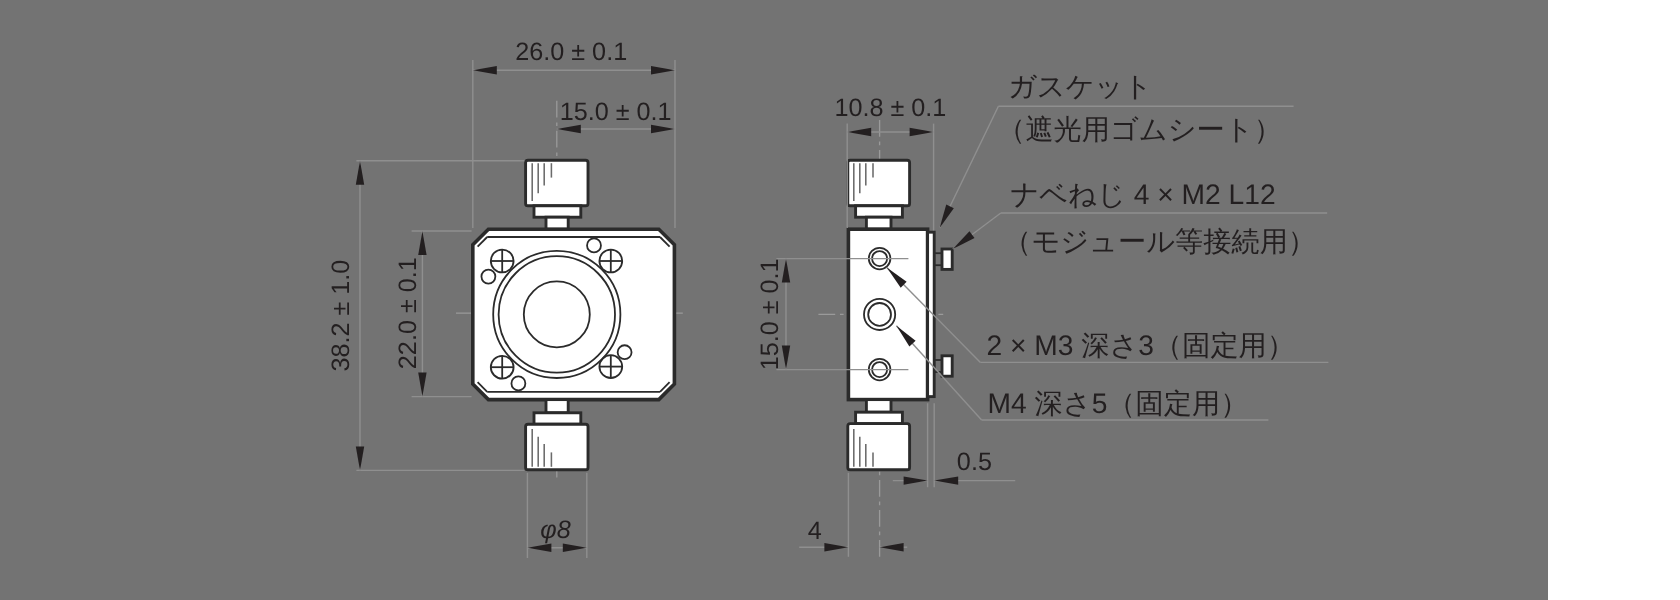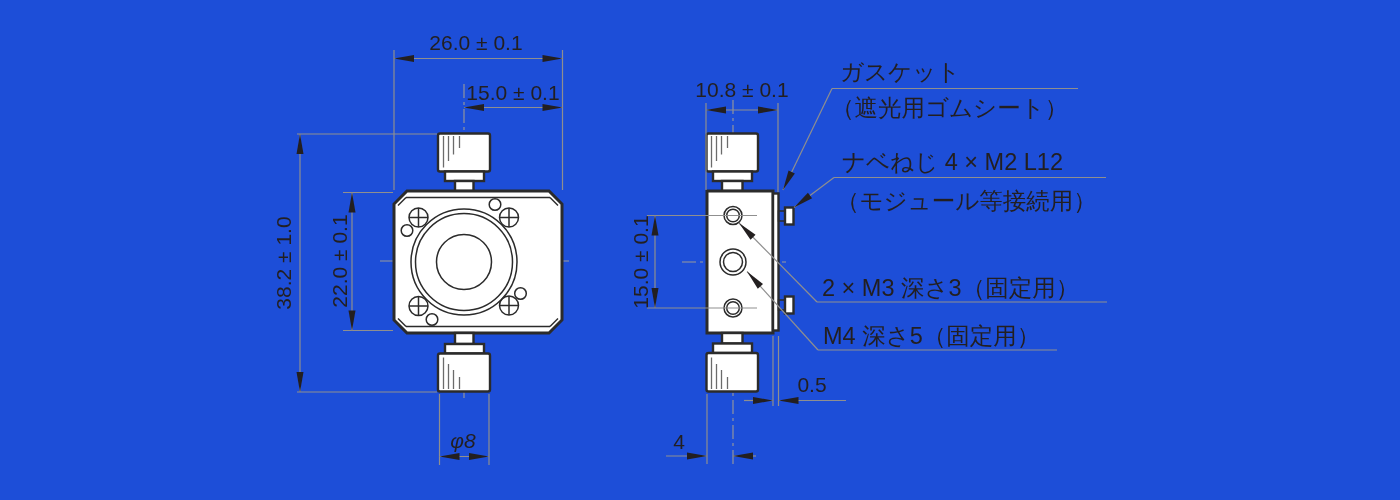--- a/index.html
+++ b/index.html
@@ -1,16 +1,16 @@
 <!DOCTYPE html>
 <html><head>
 <meta charset="utf-8">
 <style>
   html,body{margin:0;padding:0;background:#ffffff;}
-  .stage{position:relative;width:1400px;height:500px;background:#1d4ed8;overflow:hidden;
+  .stage{position:relative;width:1290px;height:500px;background:#737373;overflow:hidden;
          font-family:"Liberation Sans", sans-serif;}
   svg{display:block;}
   text{fill:#231f20;font-family:"Liberation Sans", sans-serif;}
   .dimtxt{font-size:21px;}
   .caltxt{font-size:23.5px;}
   .outline{stroke:#2b2b2b;stroke-width:3;fill:#ffffff;}
   .part{stroke:#2b2b2b;stroke-width:2.4;fill:#ffffff;}
   .thin{stroke:#2b2b2b;stroke-width:1.5;fill:none;}
   .dim{stroke:#8f8f8f;stroke-width:1.2;fill:none;}
   .center{stroke:#9a9a9a;stroke-width:1.1;fill:none;stroke-dasharray:14 4 3 4;}

